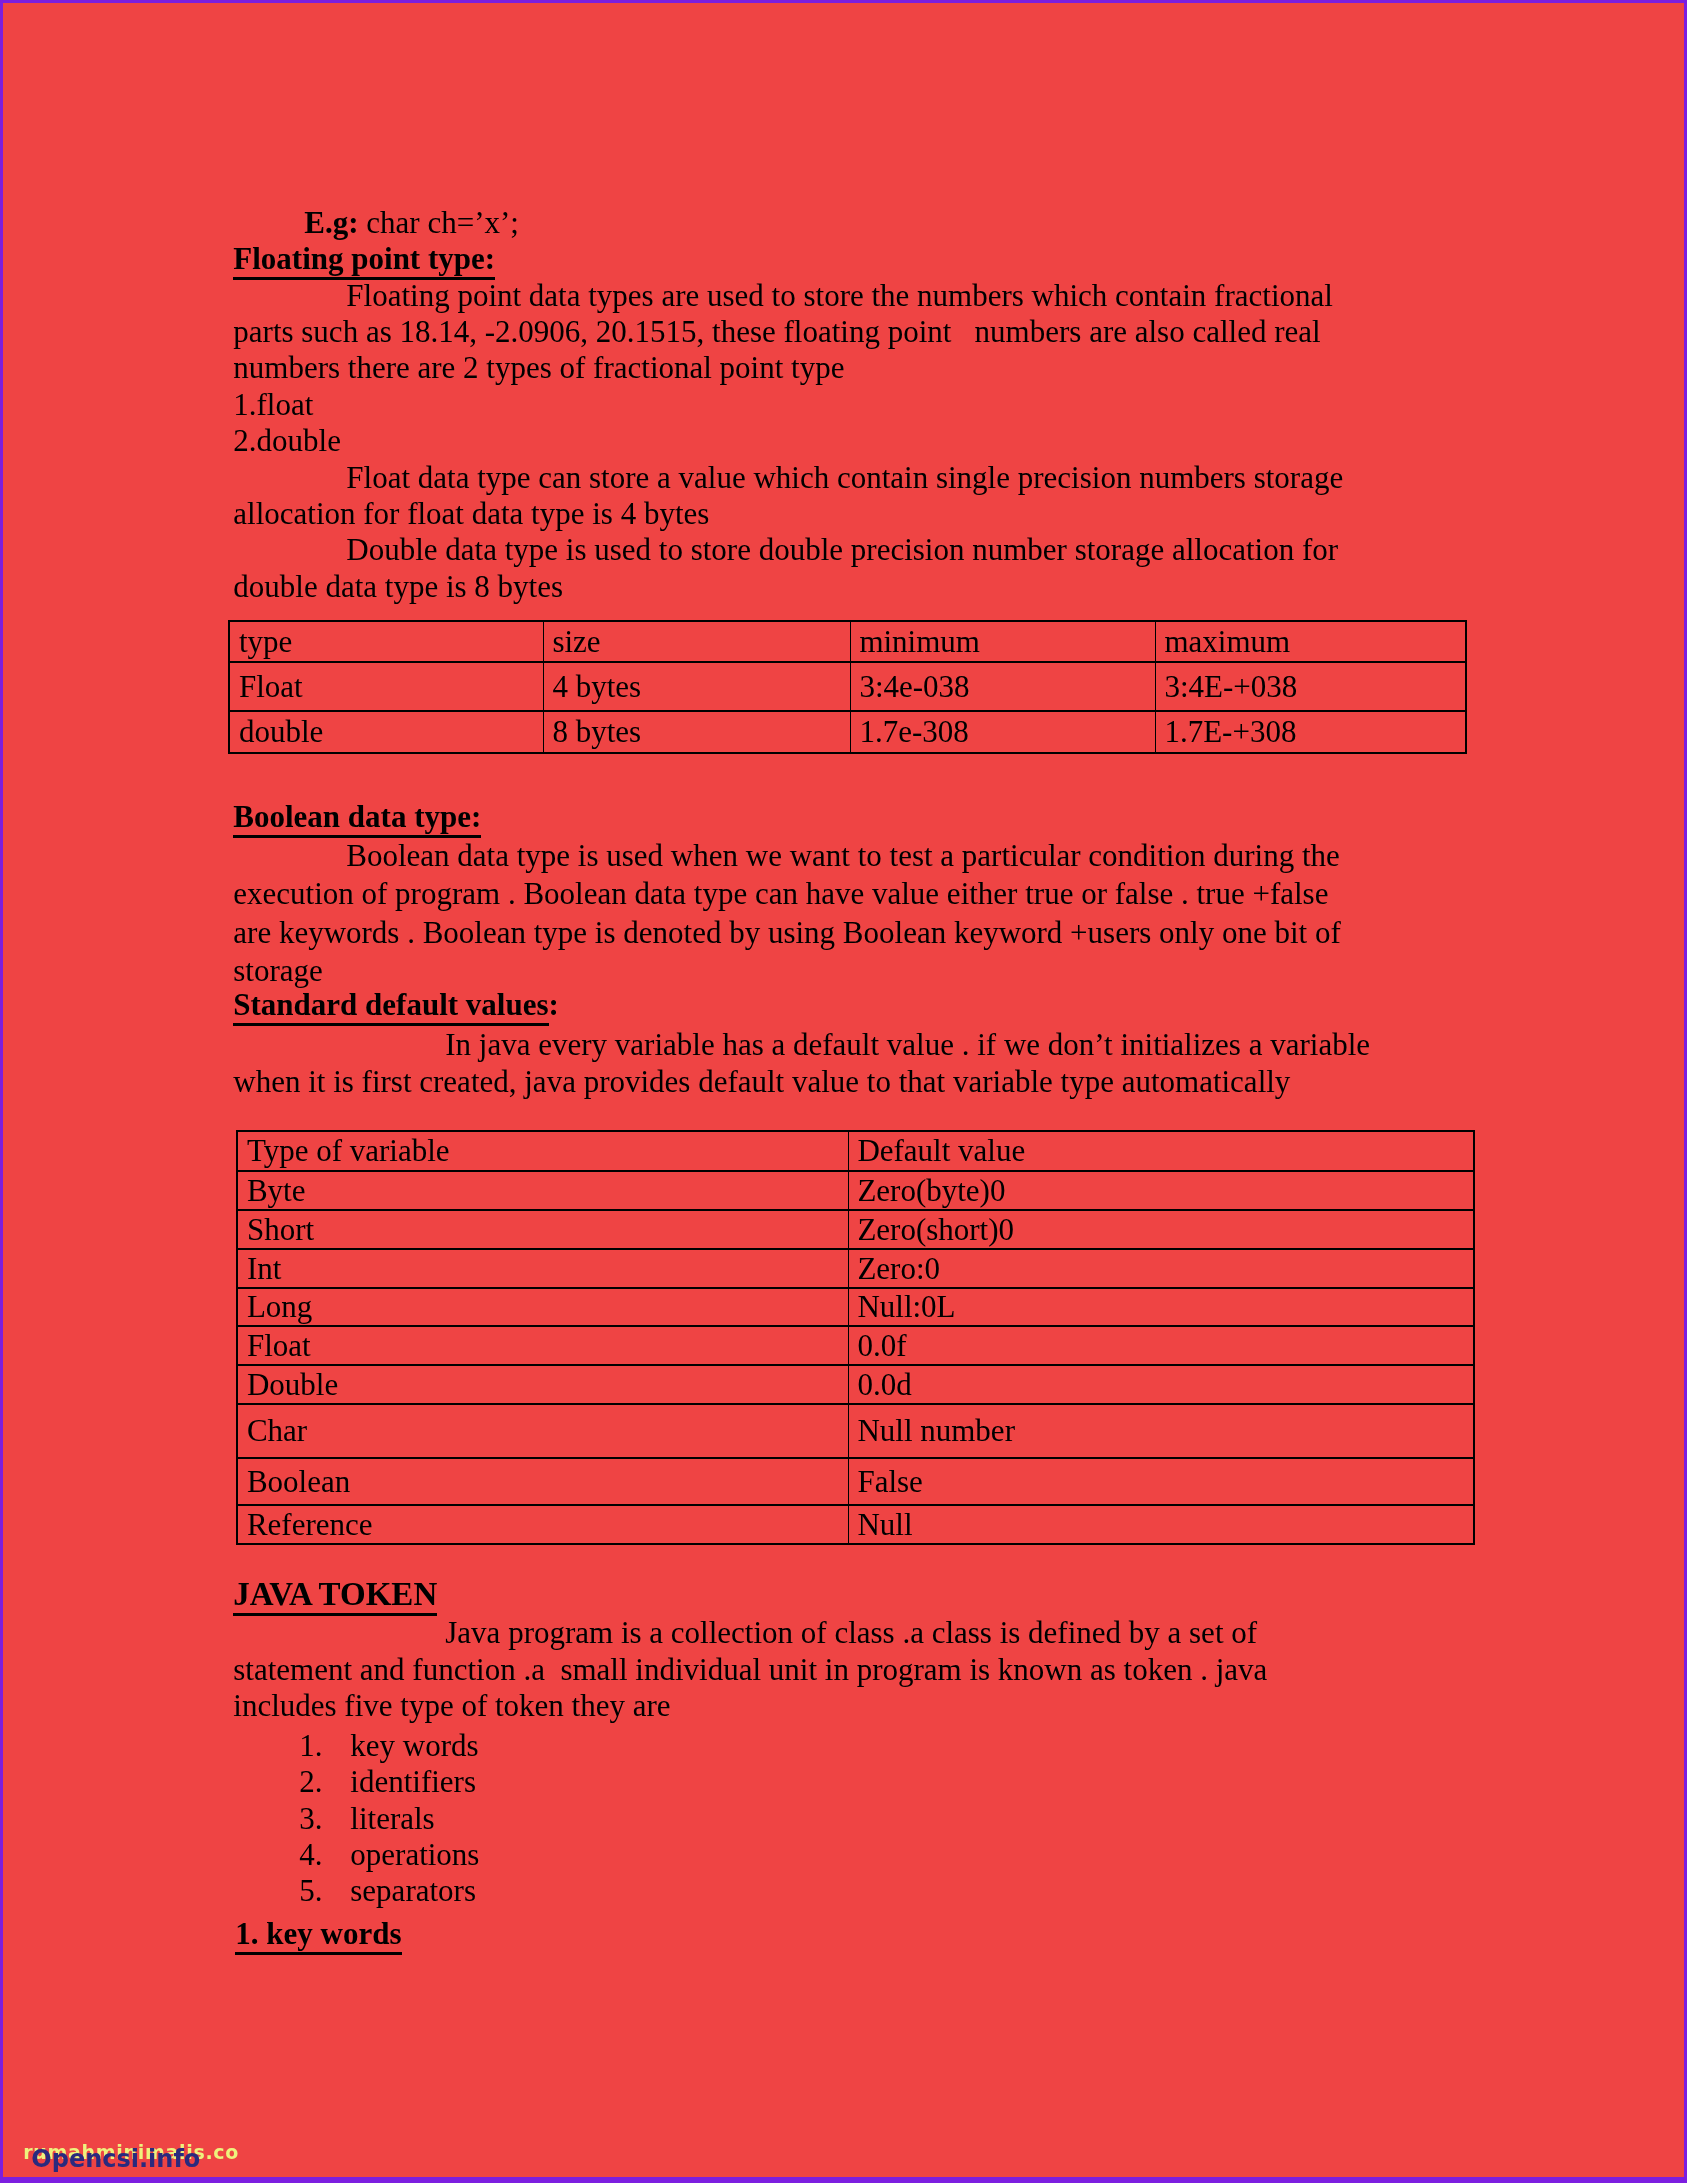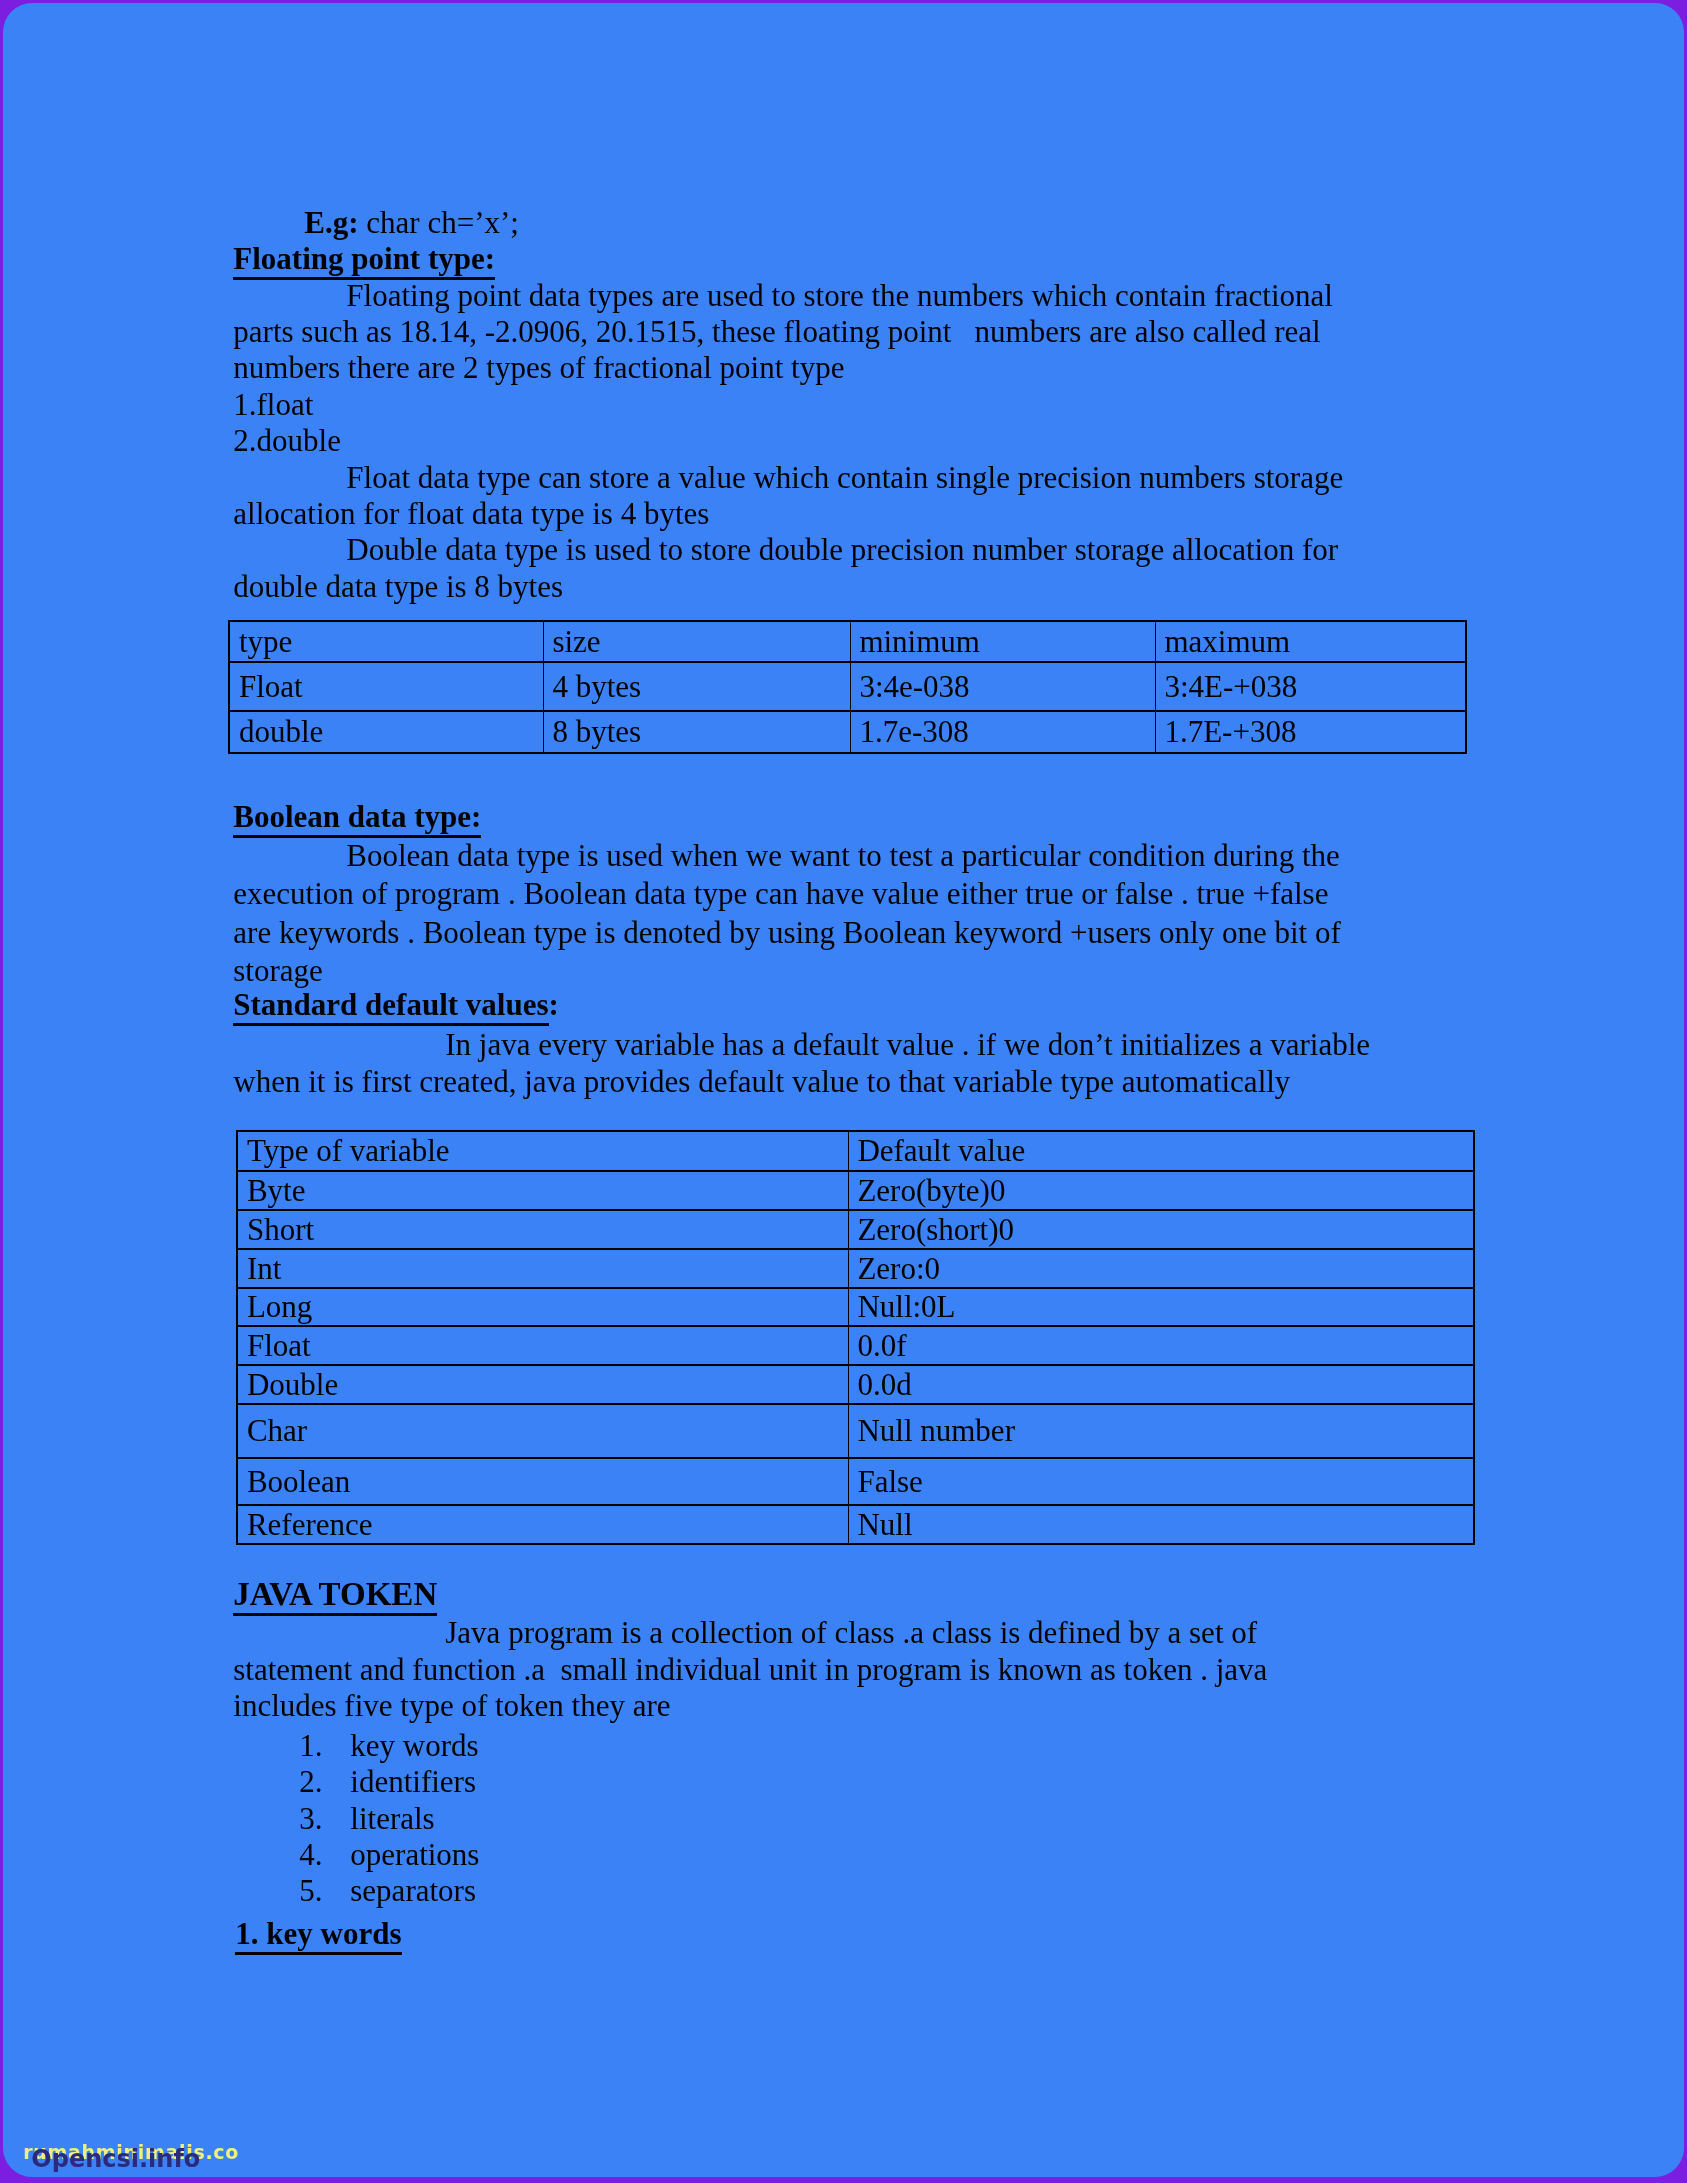--- a/index.html
+++ b/index.html
@@ -6,22 +6,21 @@
   .page{
     position:relative;
     width:1687px;height:2183px;
     background:#7c1ee0;
     font-family:"Liberation Serif", serif;
     overflow:hidden;
   }
   .sheet{
     position:absolute;
     left:3.3px;top:3.3px;right:3.3px;bottom:6px;
-    background:#3b82f6;
-    border-radius:29px;
+    background:#ef4444;
   }
   .ln{
     position:absolute;
     font-size:31px;
     line-height:36px;
     color:#000;
     white-space:pre;
   }
   .hd{font-weight:bold;text-align:center;}
   .hd-lg{font-size:33px;}

